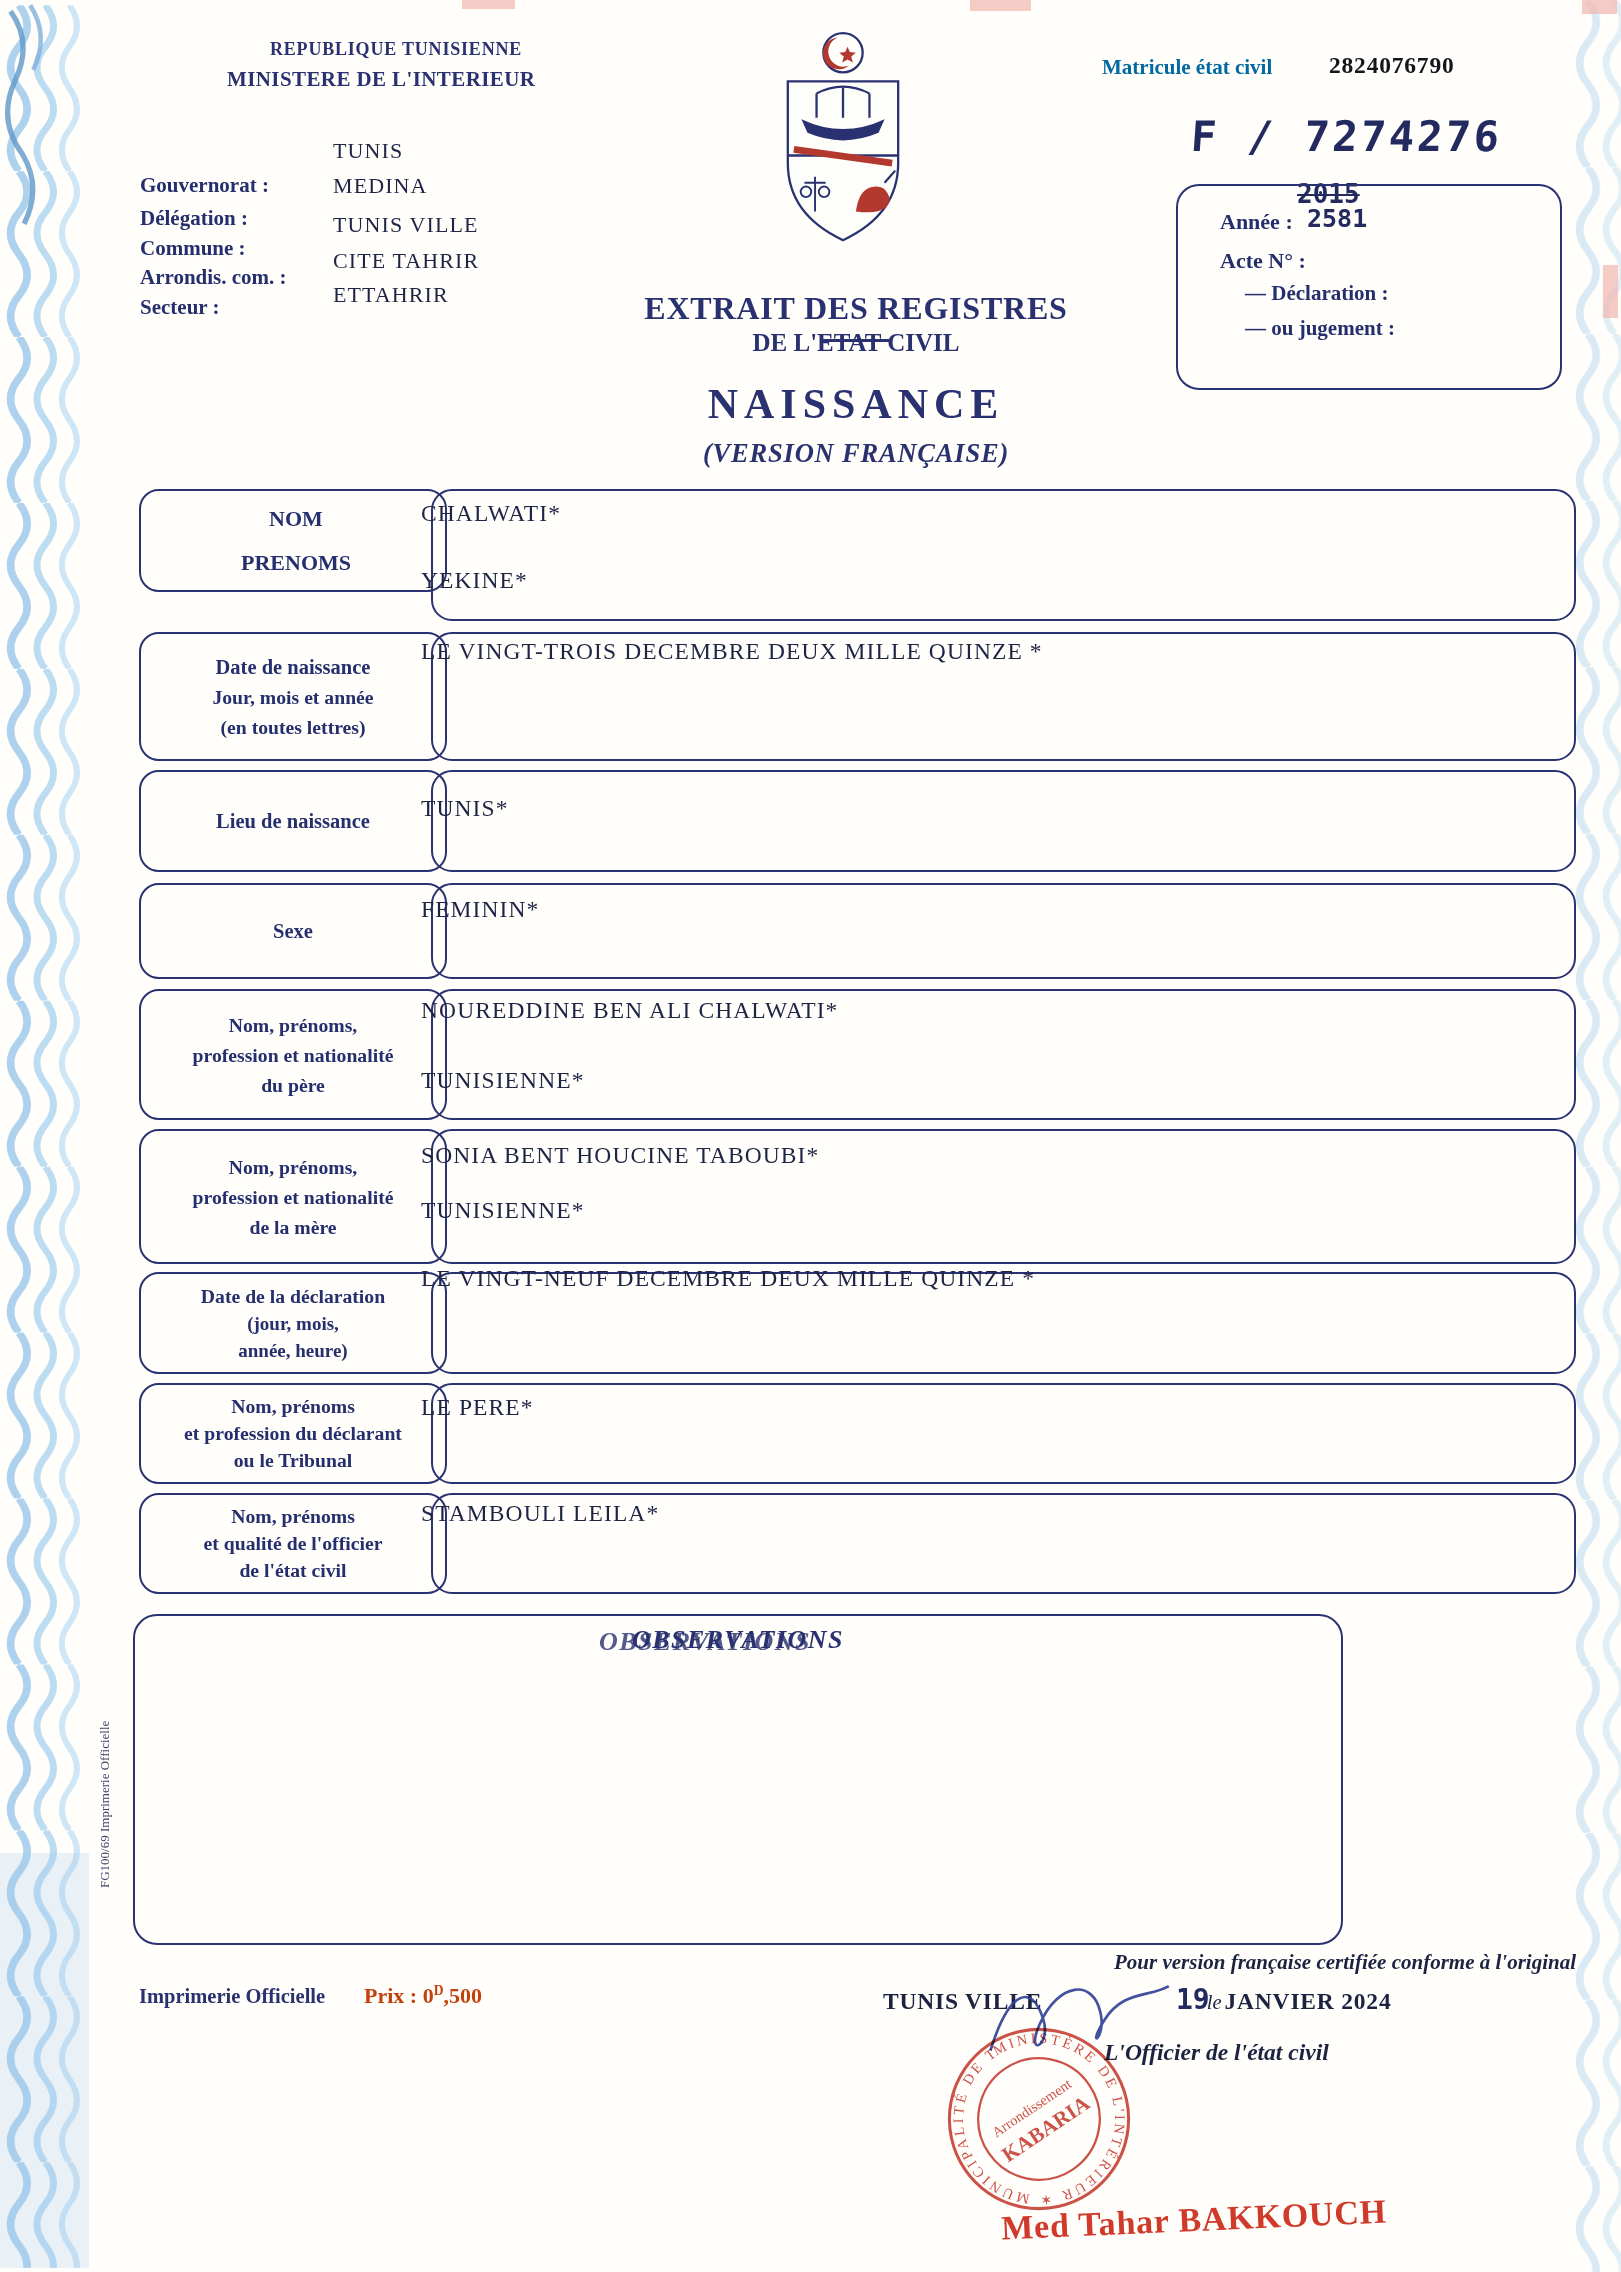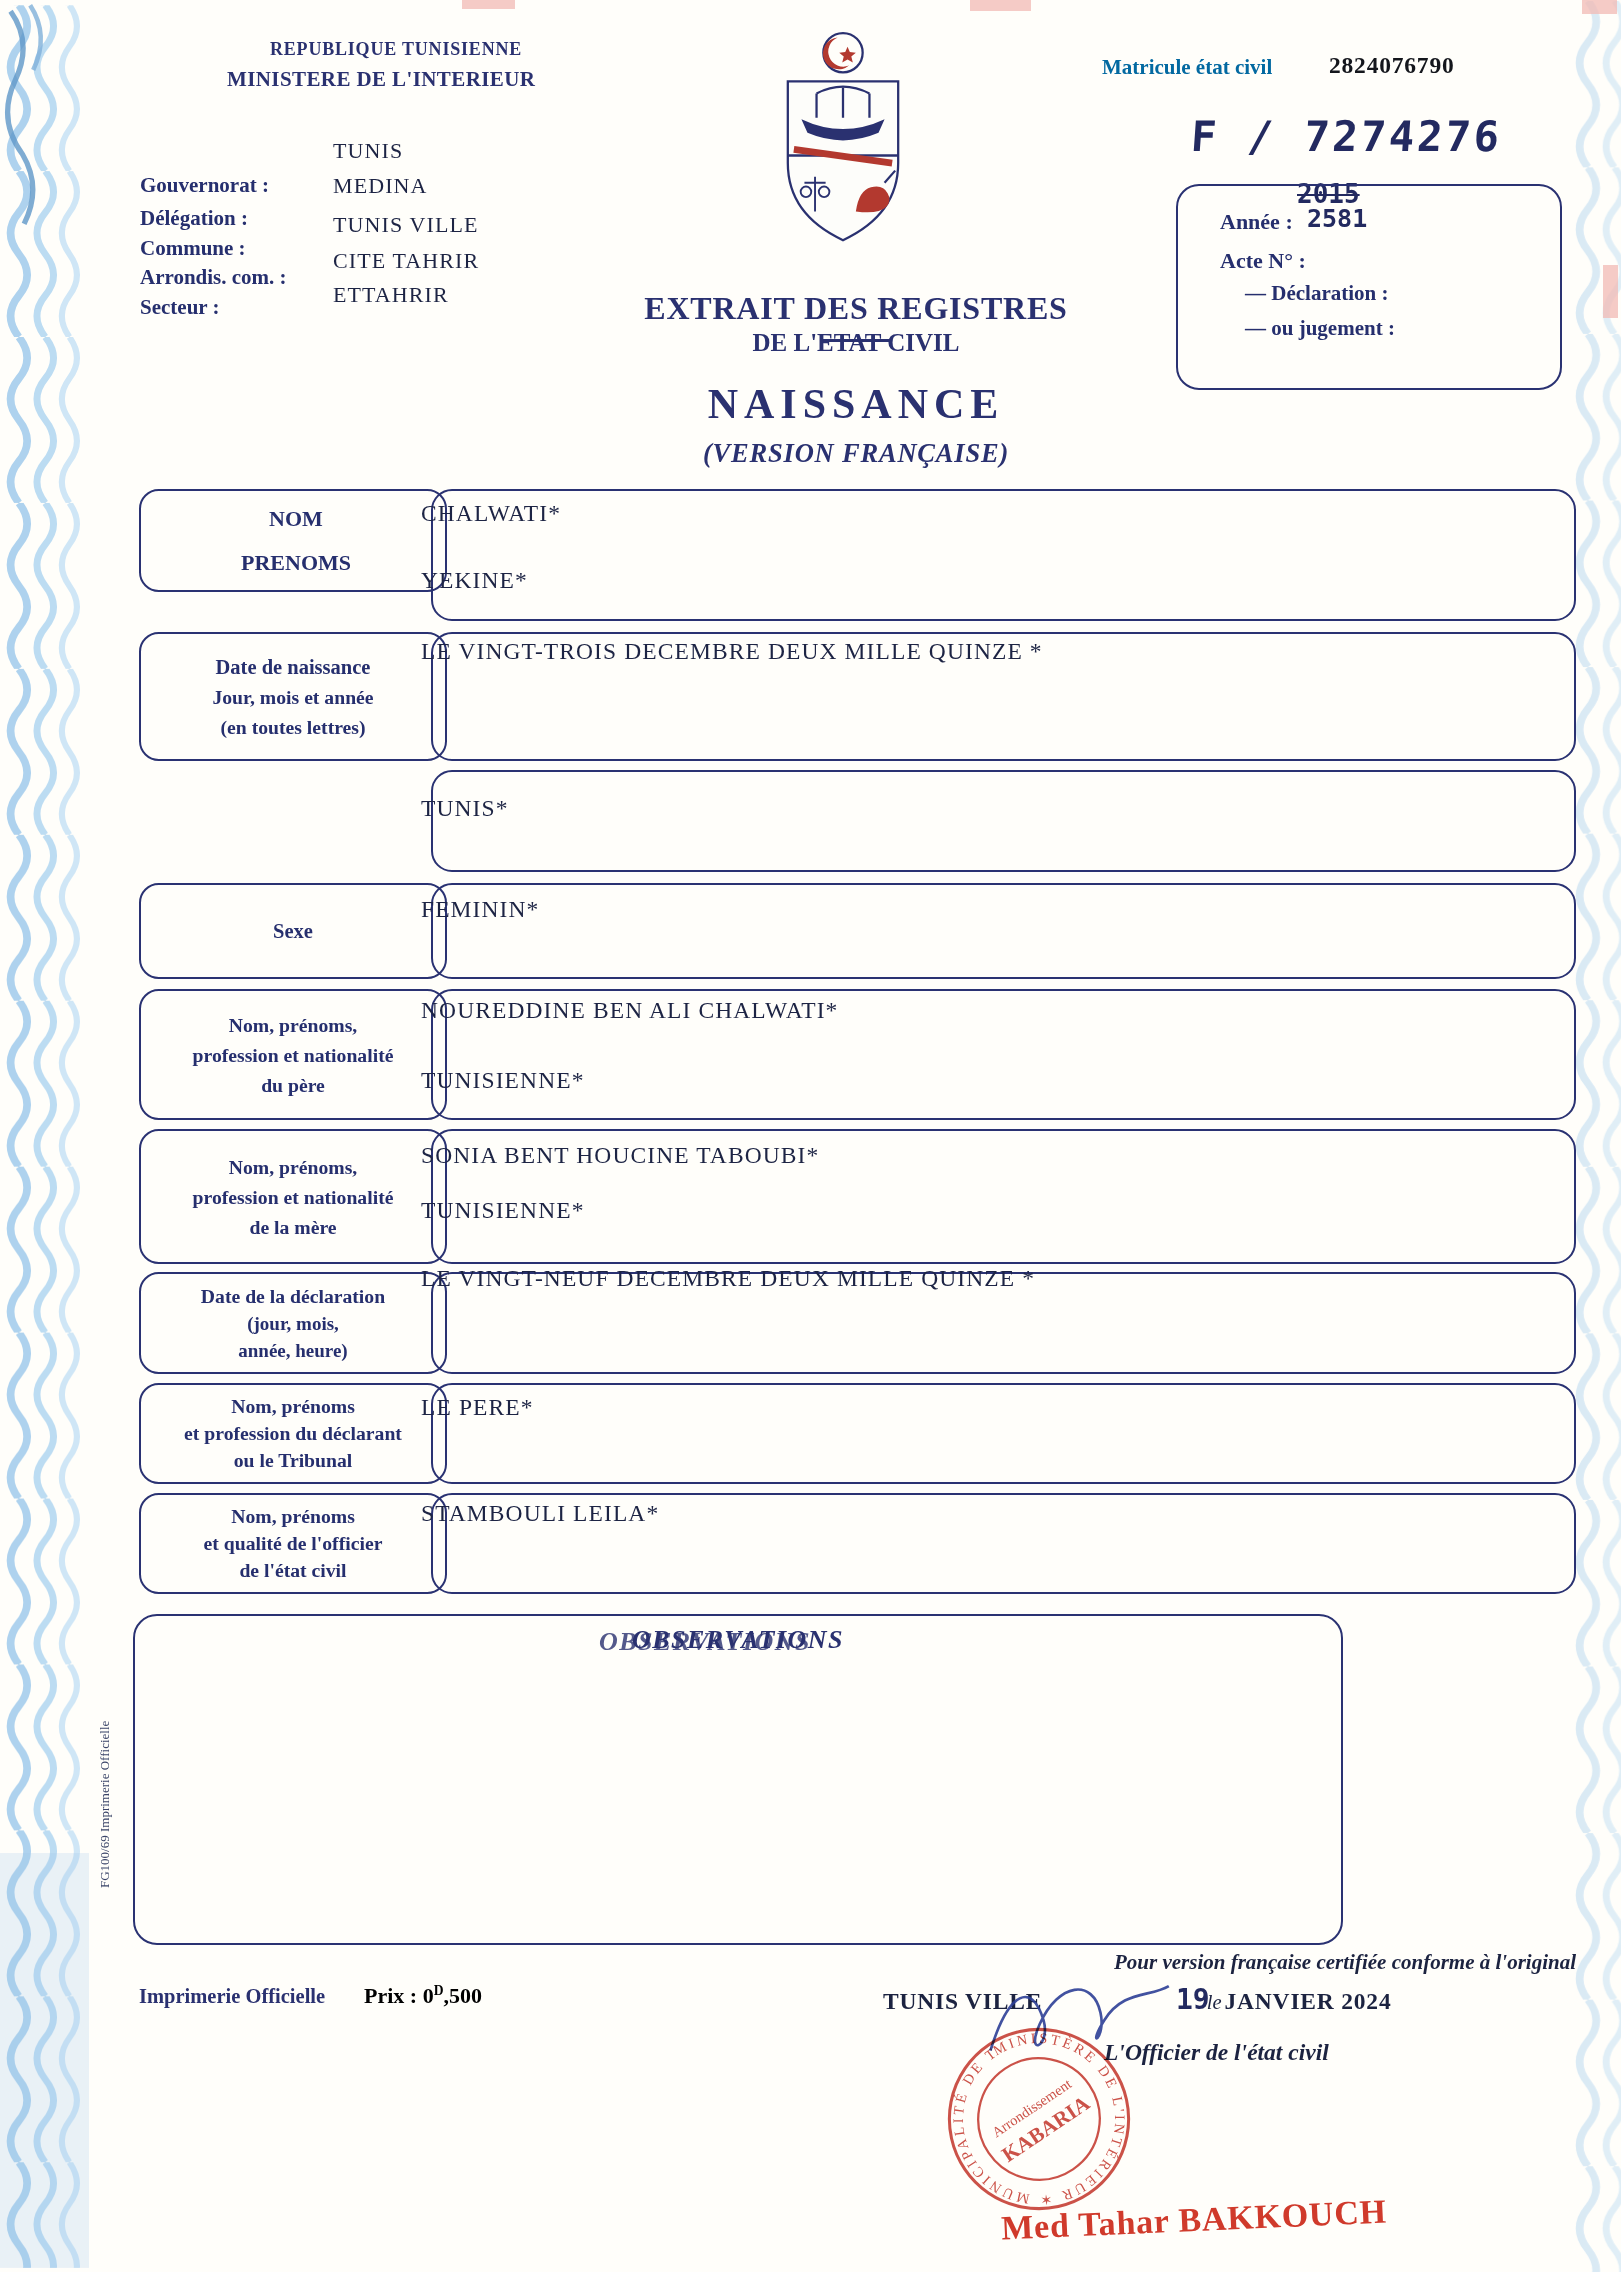--- a/index.html
+++ b/index.html
@@ -124,20 +124,23 @@
 
   <div class="valuebox" style="top:632px;height:129px;"></div>
   <div class="labelbox" style="top:632px;height:129px;">
     <span class="lbl">Date de naissance</span>
     <span class="sub">Jour, mois et année</span>
     <span class="sub">(en toutes lettres)</span>
   </div>
   <span class="abs typed" style="left:421px;top:638px;">LE VINGT-TROIS DECEMBRE  DEUX MILLE QUINZE *</span>
 
   <div class="valuebox" style="top:770px;height:102px;"></div>
+  <div class="labelbox" style="top:770px;height:102px;">
+    <span class="lbl">Lieu de naissance</span>
+  </div>
   <span class="abs typed" style="left:421px;top:795px;">TUNIS*</span>
 
   <div class="valuebox" style="top:883px;height:96px;"></div>
   <div class="labelbox" style="top:883px;height:96px;">
     <span class="lbl">Sexe</span>
   </div>
   <span class="abs typed" style="left:421px;top:896px;">FEMININ*</span>
 
   <div class="valuebox" style="top:989px;height:131px;"></div>
   <div class="labelbox" style="top:989px;height:131px;">
@@ -186,21 +189,21 @@
       <span class="ghost-wrap">
         <span class="ghost">OBSERVATIONS</span>
         <span>OBSERVATIONS</span>
       </span>
     </div>
   </div>
 
   <div class="abs" style="left:1000px;top:1950px;width:576px;text-align:right;font-size:21px;font-style:italic;font-weight:600;color:#1c2340;">Pour version française certifiée conforme à l'original</div>
 
   <span class="abs" style="left:139px;top:1985px;font-size:20.5px;font-weight:600;">Imprimerie Officielle</span>
-  <span class="abs" style="left:364px;top:1983px;font-size:22px;font-weight:600;color:#000000;text-align:right;">
+  <span class="abs" style="left:364px;top:1983px;font-size:22px;font-weight:600;color:#c2410c;text-align:right;">
     <span>Prix :</span>
     <span>0</span><sup style="font-size:13.6px;">D</sup><span>,500</span>
   </span>
 
   <span class="abs" style="left:883px;top:1988px;font-size:23.5px;font-weight:bold;letter-spacing:0.8px;color:#1c2340;">TUNIS VILLE</span>
   <span class="abs" style="left:1176px;top:1983px;color:#1c2340;">
     <span class="hand" style="font-size:28px;">19</span><span style="font-size:20.5px;font-style:italic;margin-left:-3px;">le</span>
     <span style="font-size:23.5px;font-weight:bold;letter-spacing:0.8px;">JANVIER 2024</span>
   </span>
 

